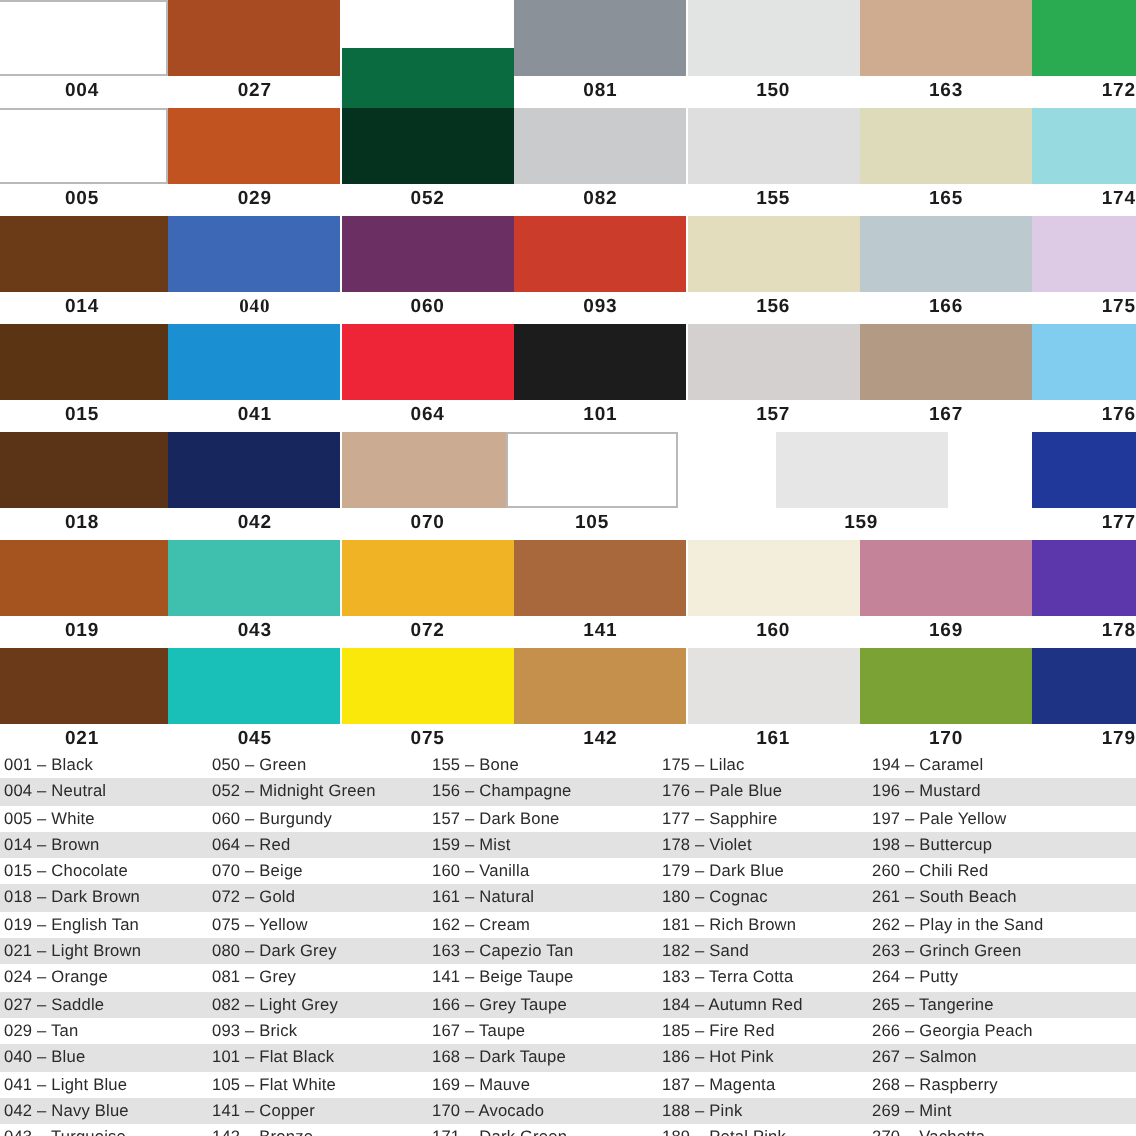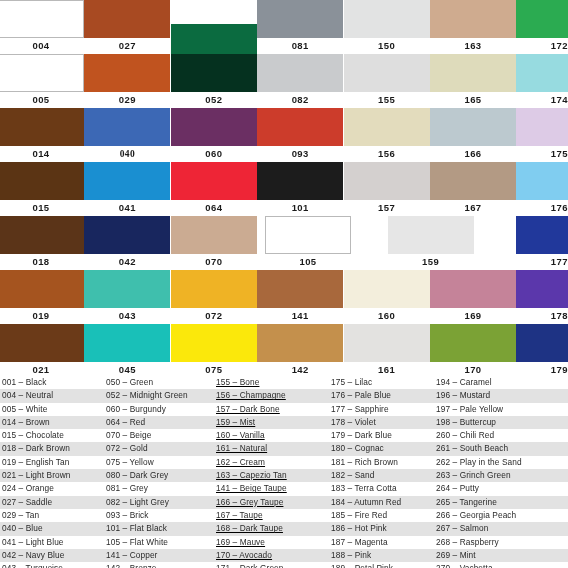--- a/index.html
+++ b/index.html
@@ -64,21 +64,21 @@
     height: 192px;
     display: flex;
     overflow: hidden;
   }
   .legend-col {
     position: relative;
     overflow: hidden;
   }
   .legend-col.c0 { width: 104px; }
   .legend-col.c1 { width: 110px; }
-  .legend-col.c2 { width: 115px; text-decoration: underline; }
+  .legend-col.c2 { width: 115px; }
   .legend-col.c3 { width: 105px; }
   .legend-col.c4 { width: 134px; }
 
   .legend-item {
     height: 13.3px;
     line-height: 13.3px;
     font-size: 8.3px;
     color: #2a2a2a;
     white-space: nowrap;
     padding-left: 2px;
@@ -218,21 +218,21 @@
         <span class="swatch-code">018</span>
       </div>
       <div class="swatch-cell" style="left: 84.4px;">
         <span class="swatch-chip" style="background: rgb(24, 38, 94);"></span>
         <span class="swatch-code">042</span>
       </div>
       <div class="swatch-cell" style="left: 170.8px;">
         <span class="swatch-chip" style="background: rgb(203, 171, 146);"></span>
         <span class="swatch-code">070</span>
       </div>
-      <div class="swatch-cell" style="left: 265px;">
+      <div class="swatch-cell" style="left: 253px;">
         <span class="swatch-chip outlined" style="background: rgb(255, 255, 255);"></span>
         <span class="swatch-code">105</span>
       </div>
       <div class="swatch-cell" style="left: 343.6px; padding-left: 44px;">
         <span class="swatch-chip" style="background: rgb(230, 230, 230);"></span>
         <span class="swatch-code">159</span>
       </div>
       <div class="swatch-cell" style="left: 516.4px;">
         <span class="swatch-chip" style="background: rgb(33, 56, 155);"></span>
         <span class="swatch-code">177</span>

